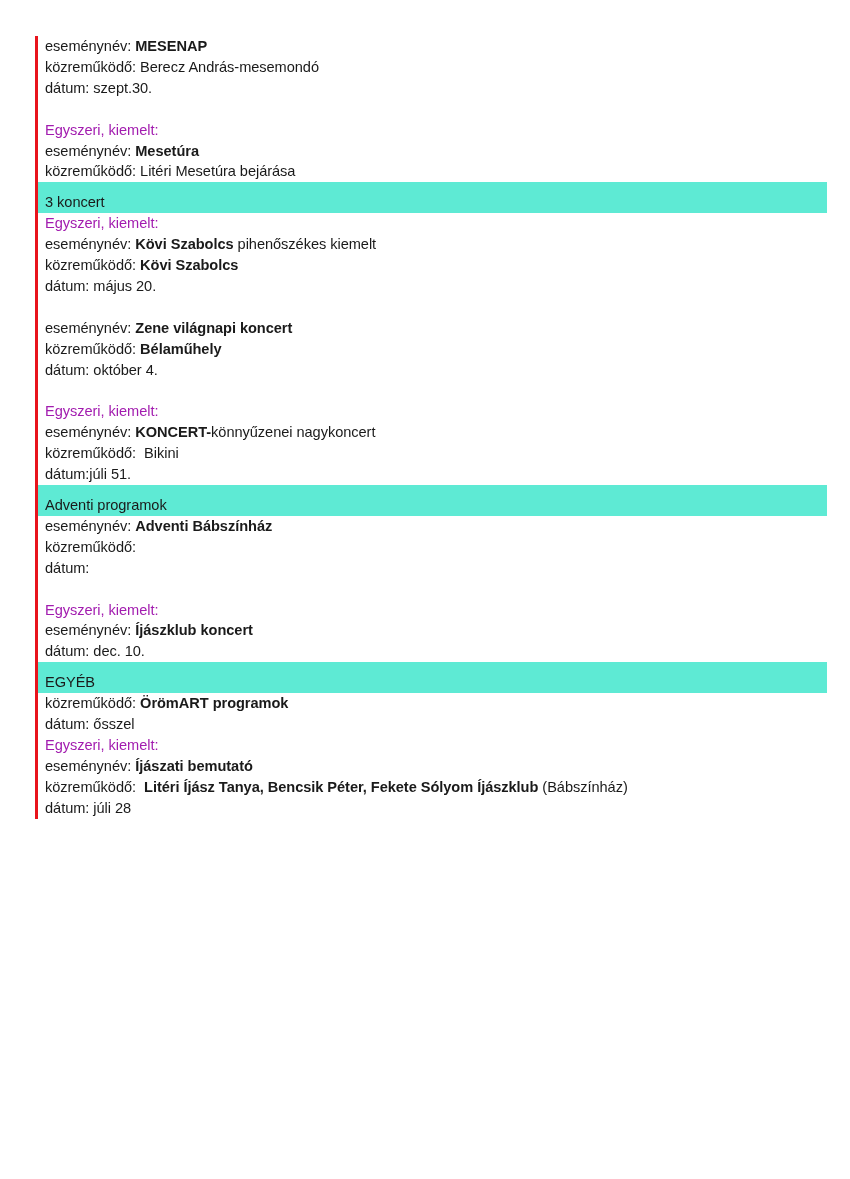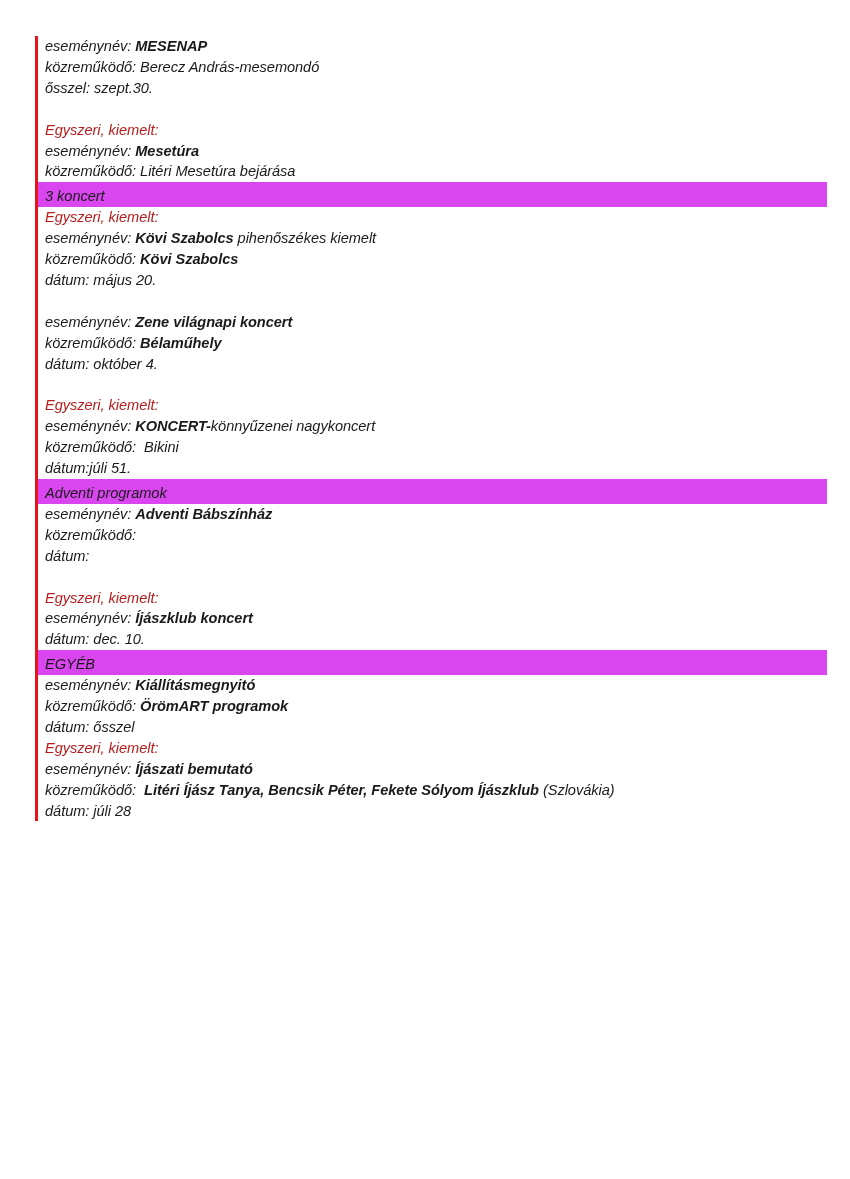--- a/index.html
+++ b/index.html
@@ -32,50 +32,49 @@
     padding: 0;
     box-sizing: border-box;
   }
 
   .line {
     font-size: 14.6px;
     line-height: 20.9px;
     white-space: pre-wrap;
     padding-left: 7px;
     letter-spacing: -0.05px;
-    font-style: italic;
   }
 
   .line.spacer {
     height: 20.9px;
     line-height: 20.9px;
     padding-left: 7px;
   }
 
   .line.highlight {
-    background: #d946ef;
+    background: #5eead4;
     padding-left: 7px;
-    padding-top: 4px;
+    padding-top: 10px;
     padding-bottom: 0px;
   }
 
   .line.red {
-    color: #b91c1c;
+    color: #a21caf;
   }
 
   .b { font-weight: bold; }
 </style>
 </head>
 <body>
 
 <div class="page">
   <div class="quote-block" id="quote-block">
   <div class="line"><span>eseménynév: </span><span class="b">MESENAP</span></div>
       <div class="line"><span>közreműködő: Berecz András-mesemondó</span></div>
-      <div class="line"><span>ősszel: szept.30.</span></div>
+      <div class="line"><span>dátum: szept.30.</span></div>
       <div class="line spacer">&nbsp;</div>
       <div class="line red"><span>Egyszeri, kiemelt:</span></div>
       <div class="line"><span>eseménynév: </span><span class="b">Mesetúra</span></div>
       <div class="line"><span>közreműködő: Litéri Mesetúra bejárása</span></div>
       <div class="line highlight"><span>3 koncert</span></div>
       <div class="line red"><span>Egyszeri, kiemelt:</span></div>
       <div class="line"><span>eseménynév: </span><span class="b">Kövi Szabolcs</span><span> pihenőszékes kiemelt</span></div>
       <div class="line"><span>közreműködő: </span><span class="b">Kövi Szabolcs</span></div>
       <div class="line"><span>dátum: május 20.</span></div>
       <div class="line spacer">&nbsp;</div>
@@ -89,21 +88,20 @@
       <div class="line"><span>dátum:júli 51.</span></div>
       <div class="line highlight"><span>Adventi programok</span></div>
       <div class="line"><span>eseménynév: </span><span class="b">Adventi Bábszínház</span></div>
       <div class="line"><span>közreműködő:</span></div>
       <div class="line"><span>dátum:</span></div>
       <div class="line spacer">&nbsp;</div>
       <div class="line red"><span>Egyszeri, kiemelt:</span></div>
       <div class="line"><span>eseménynév: </span><span class="b">Íjászklub koncert</span></div>
       <div class="line"><span>dátum: dec. 10.</span></div>
       <div class="line highlight"><span>EGYÉB</span></div>
-      <div class="line"><span>eseménynév: </span><span class="b">Kiállításmegnyitó</span></div>
       <div class="line"><span>közreműködő: </span><span class="b">ÖrömART programok</span></div>
       <div class="line"><span>dátum: ősszel</span></div>
       <div class="line red"><span>Egyszeri, kiemelt:</span></div>
       <div class="line"><span>eseménynév: </span><span class="b">Íjászati bemutató</span></div>
-      <div class="line"><span>közreműködő:  </span><span class="b">Litéri Íjász Tanya, Bencsik Péter, Fekete Sólyom Íjászklub</span><span> (Szlovákia)</span></div>
+      <div class="line"><span>közreműködő:  </span><span class="b">Litéri Íjász Tanya, Bencsik Péter, Fekete Sólyom Íjászklub</span><span> (Bábszínház)</span></div>
       <div class="line"><span>dátum: júli 28</span></div>
     </div>
 </div>
 
 </body></html>

